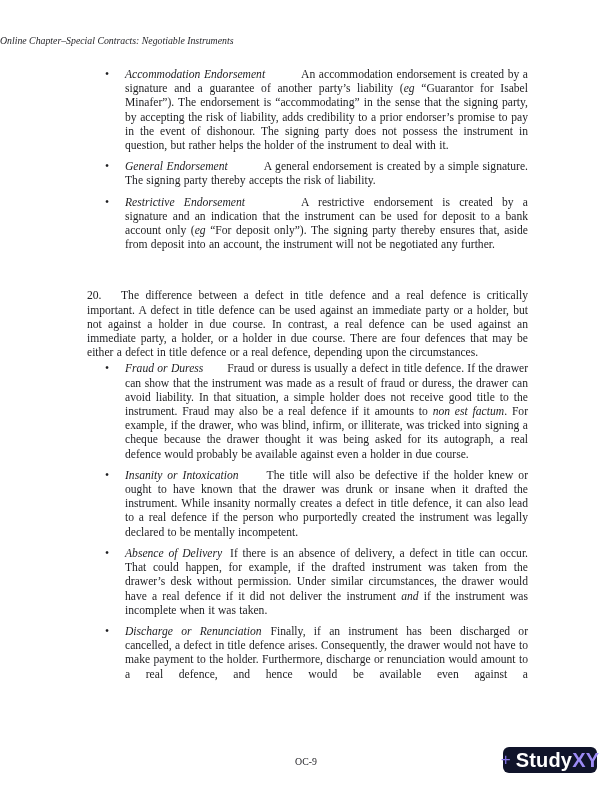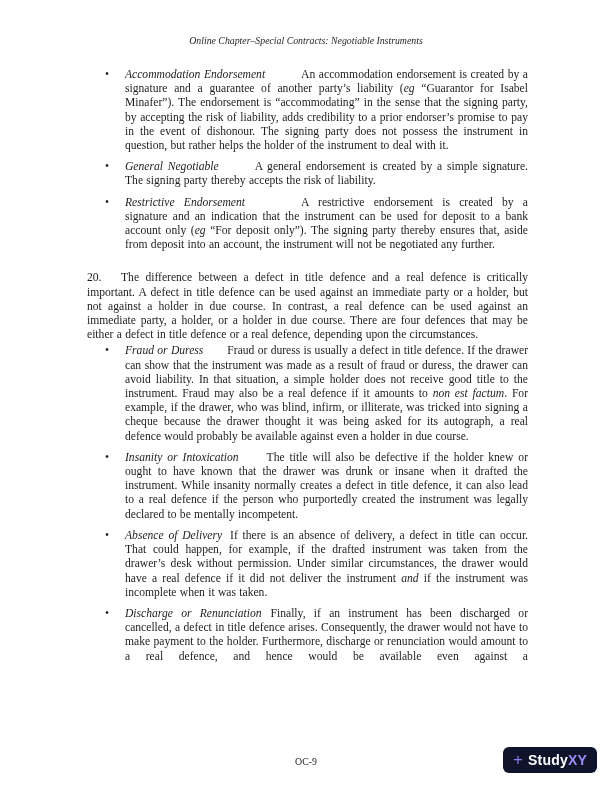--- a/index.html
+++ b/index.html
@@ -7,21 +7,20 @@
     position:relative;
     width:612px;height:792px;
     margin:0 auto;
     background:#ffffff;
     font-family:"Liberation Serif","DejaVu Serif",serif;
     color:#1d1d20;
     overflow:hidden;
   }
   .running-header{
     position:absolute;top:35px;left:0;right:0;
-    text-align:center;
     font-style:italic;
     font-size:9.8px;line-height:12px;
     color:#26262a;
   }
   .body{
     position:absolute;
     left:87px;top:68px;
     width:441px;
     font-size:11.6px;line-height:14.2px;
     word-spacing:0.4px;
@@ -42,21 +41,21 @@
     margin-bottom:7px;
   }
   ul.doc-list .marker{
     position:absolute;left:18px;top:0;
   }
   .term,.it{font-style:italic;}
   .tab{display:inline-block;height:1px;}
   .t36{width:36px;} .t56{width:56px;} .t24{width:24px;}
   .t28{width:28px;} .t8{width:8px;} .t9{width:9px;}
   .numbered{
-    margin-top:19px;
+    margin-top:37px;
     margin-bottom:2px;
     text-align:justify;
   }
   .pnum{display:inline-block;width:34px;}
   .justify-last{text-align-last:justify;}
   .footer-pagenum{
     position:absolute;top:756px;left:0;right:0;
     text-align:center;
     font-size:9.8px;color:#26262a;
   }
@@ -67,42 +66,42 @@
     border-radius:6px;
     display:flex;align-items:center;justify-content:center;
     gap:5px;
     font-family:"Liberation Sans","DejaVu Sans",sans-serif;
   }
   .logo .plus{
     color:var(--logo-accent,#8b79ee);
     font-size:17px;font-weight:400;line-height:1;
     margin-top:-2px;
   }
-  .logo .brand{font-size:14px;font-weight:bold;letter-spacing:0.2px;line-height:1;}
+  .logo .brand{font-size:20px;font-weight:bold;letter-spacing:0.2px;line-height:1;}
   .logo .b1{color:var(--logo-text,#ffffff);}
   .logo .b2{color:var(--logo-accent2,#9d8bf5);}
 </style>
 </head>
 <body>
 
 <div class="page">
 
   <div class="running-header">Online Chapter–Special Contracts: Negotiable Instruments</div>
 
   <div class="body">
 
 
     <ul class="doc-list">
       <li>
         <span class="marker">•</span>
         <span class="term">Accommodation Endorsement</span><span class="tab t36"></span><span><span>An accommodation endorsement is created by a signature and a guarantee of another party’s liability (</span><span class="it">eg</span><span> “Guarantor for Isabel Minafer”). The endorsement is “accommodating” in the sense that the signing party, by accepting the risk of liability, adds credibility to a prior endorser’s promise to pay in the event of dishonour. The signing party does not possess the instrument in question, but rather helps the holder of the instrument to deal with it.</span></span>
       </li>
       <li>
         <span class="marker">•</span>
-        <span class="term">General Negotiable</span><span class="tab t36"></span><span><span>A general endorsement is created by a simple signature. The signing party thereby accepts the risk of liability.</span></span>
+        <span class="term">General Endorsement</span><span class="tab t36"></span><span><span>A general endorsement is created by a simple signature. The signing party thereby accepts the risk of liability.</span></span>
       </li>
       <li>
         <span class="marker">•</span>
         <span class="term">Restrictive Endorsement</span><span class="tab t56"></span><span><span>A restrictive endorsement is created by a signature and an indication that the instrument can be used for deposit to a bank account only (</span><span class="it">eg</span><span> “For deposit only”). The signing party thereby ensures that, aside from deposit into an account, the instrument will not be negotiated any further.</span></span>
       </li>
     </ul>
 
     <p class="numbered">
       <span class="pnum">20.</span><span>The difference between a defect in title defence and a real defence is critically important. A defect in title defence can be used against an immediate party or a holder, but not against a holder in due course. In contrast, a real defence can be used against an immediate party, a holder, or a holder in due course. There are four defences that may be either a defect in title defence or a real defence, depending upon the circumstances.</span>
     </p>

